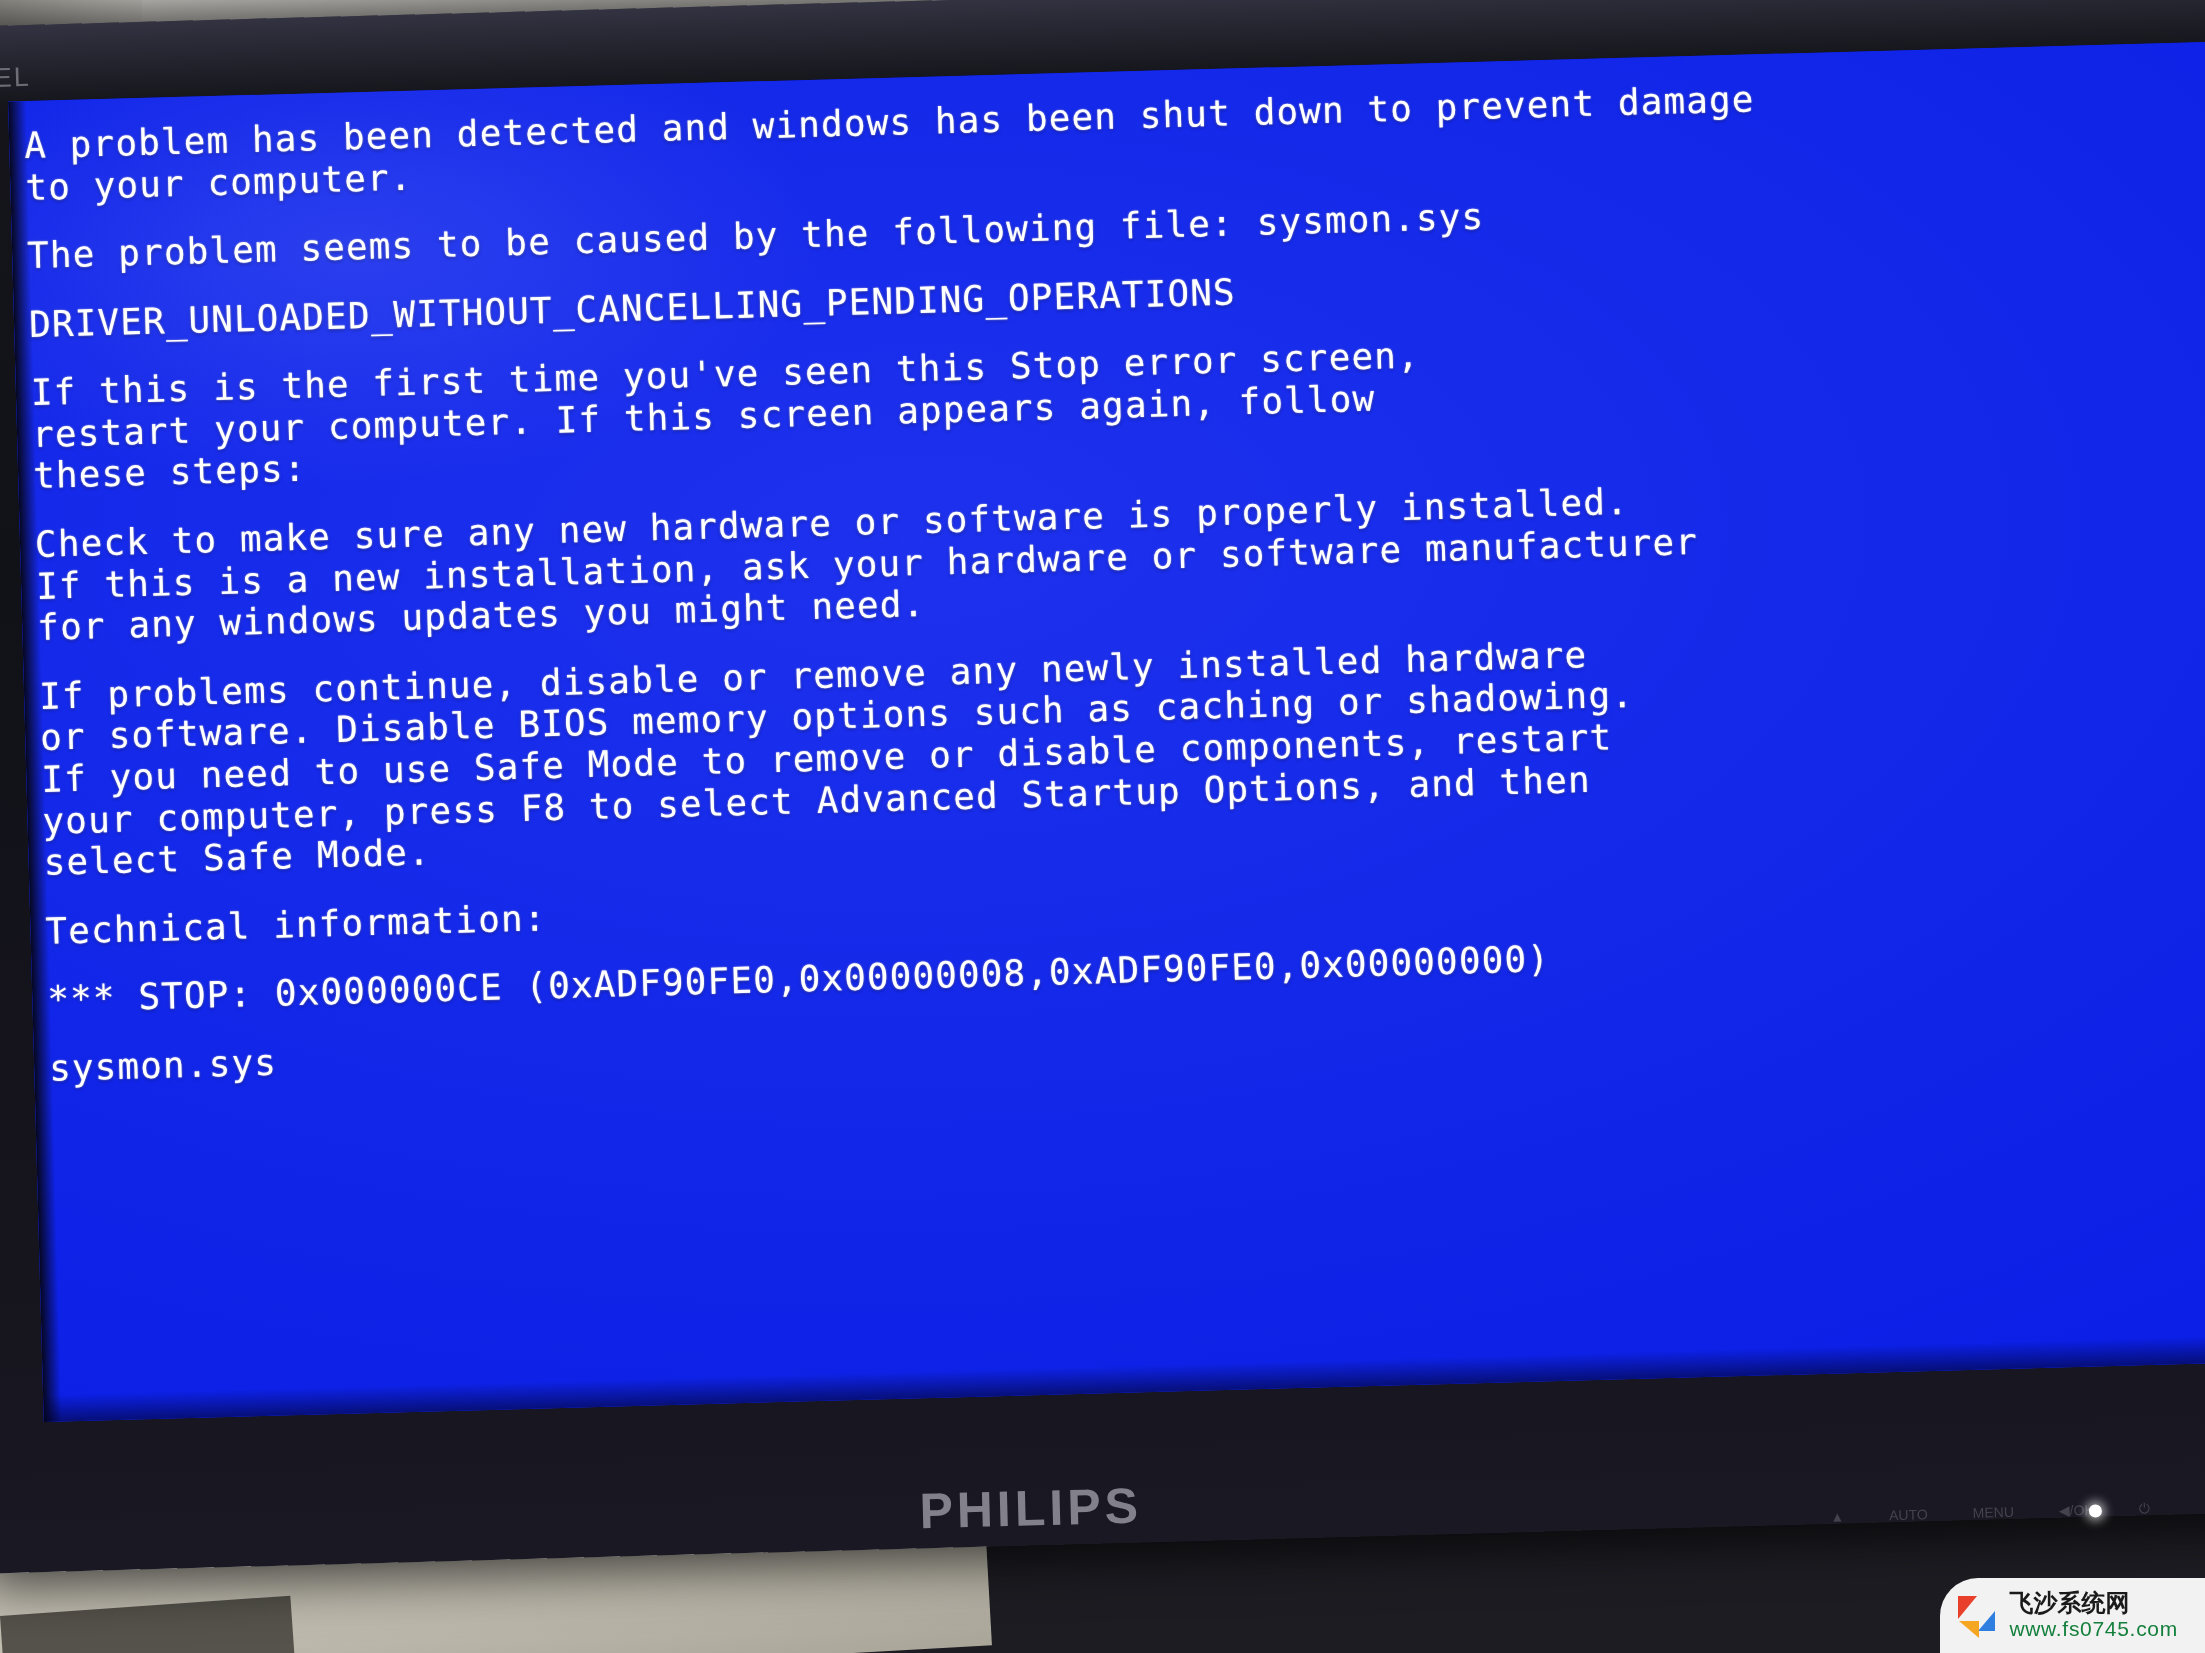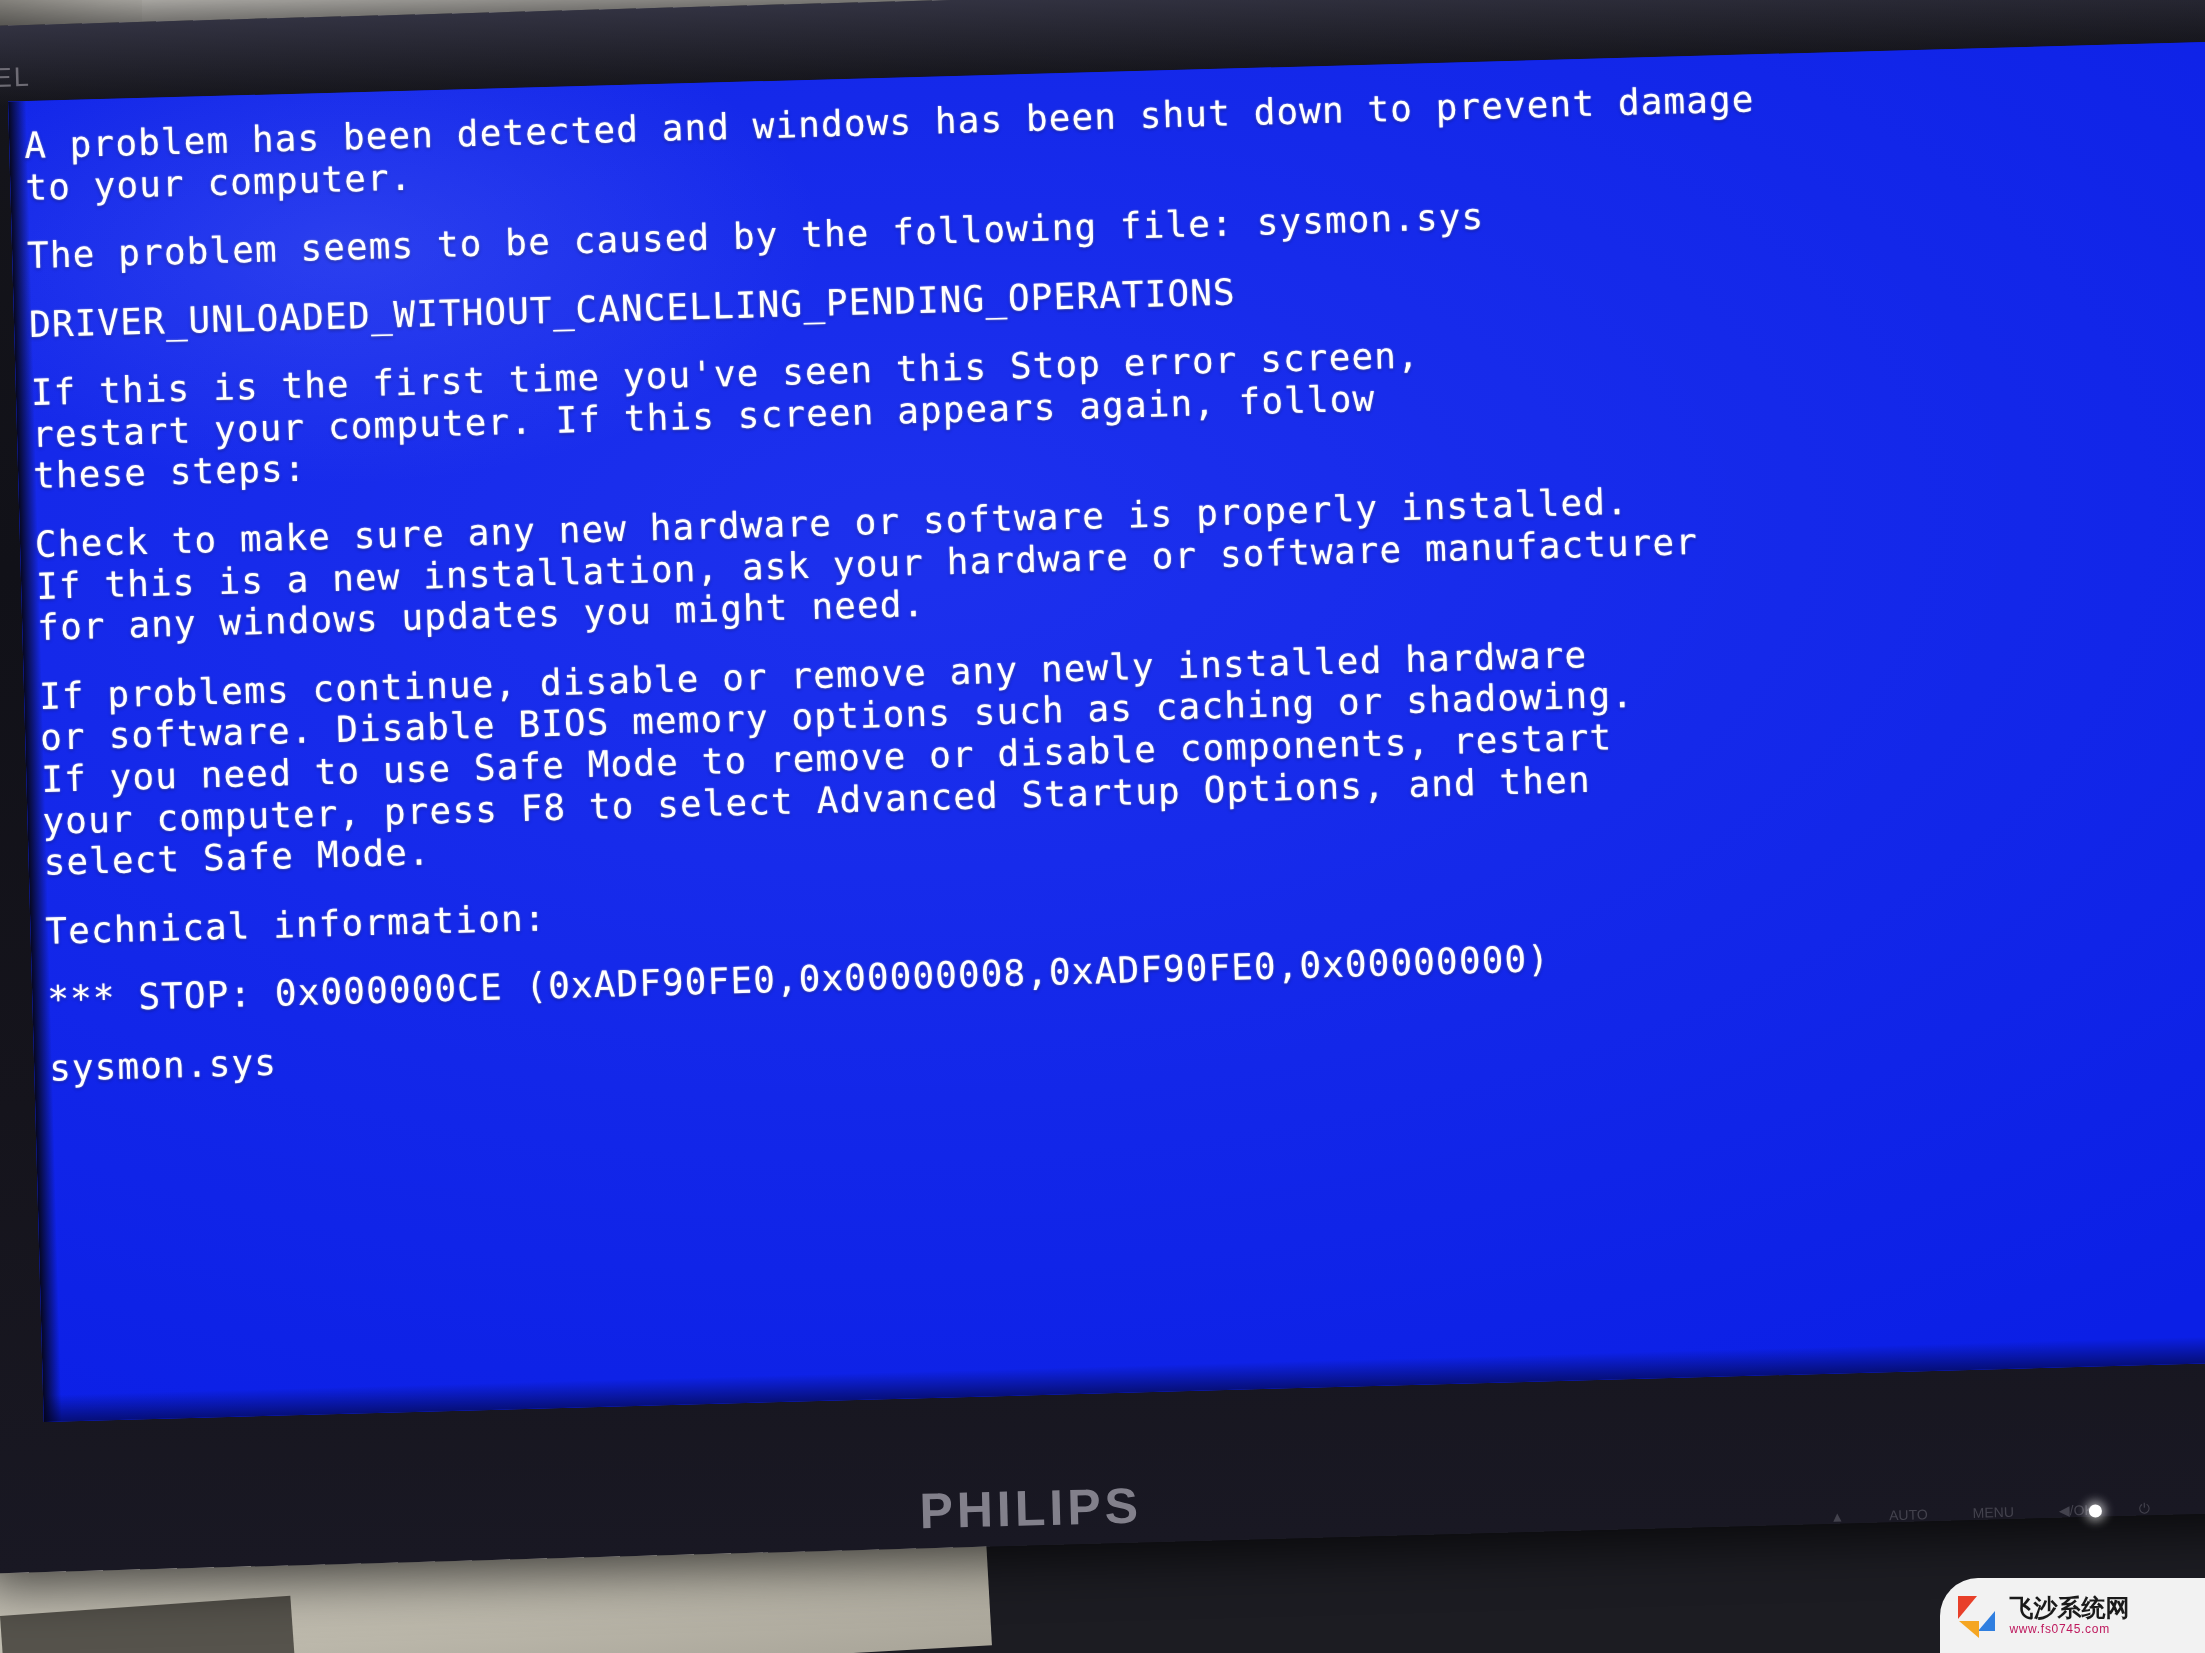--- a/index.html
+++ b/index.html
@@ -217,22 +217,22 @@
   .wm-text { display: flex; flex-direction: column; justify-content: space-between; }
   .wm-title {
     font-family: "DejaVu Sans", sans-serif;
     font-size: 24px;
     font-weight: bold;
     color: #1a1a1a;
     line-height: 1.05;
   }
   .wm-url {
     font-family: "Liberation Sans", sans-serif;
-    font-size: 12px;
-    color: #be185d;
+    font-size: 21px;
+    color: #15803d;
     letter-spacing: 0.7px;
   }
 </style>
 </head>
 <body>
 
 <div id="scene">
 
   <div class="wall"></div>
   <div class="wall-shadow-left"></div>

